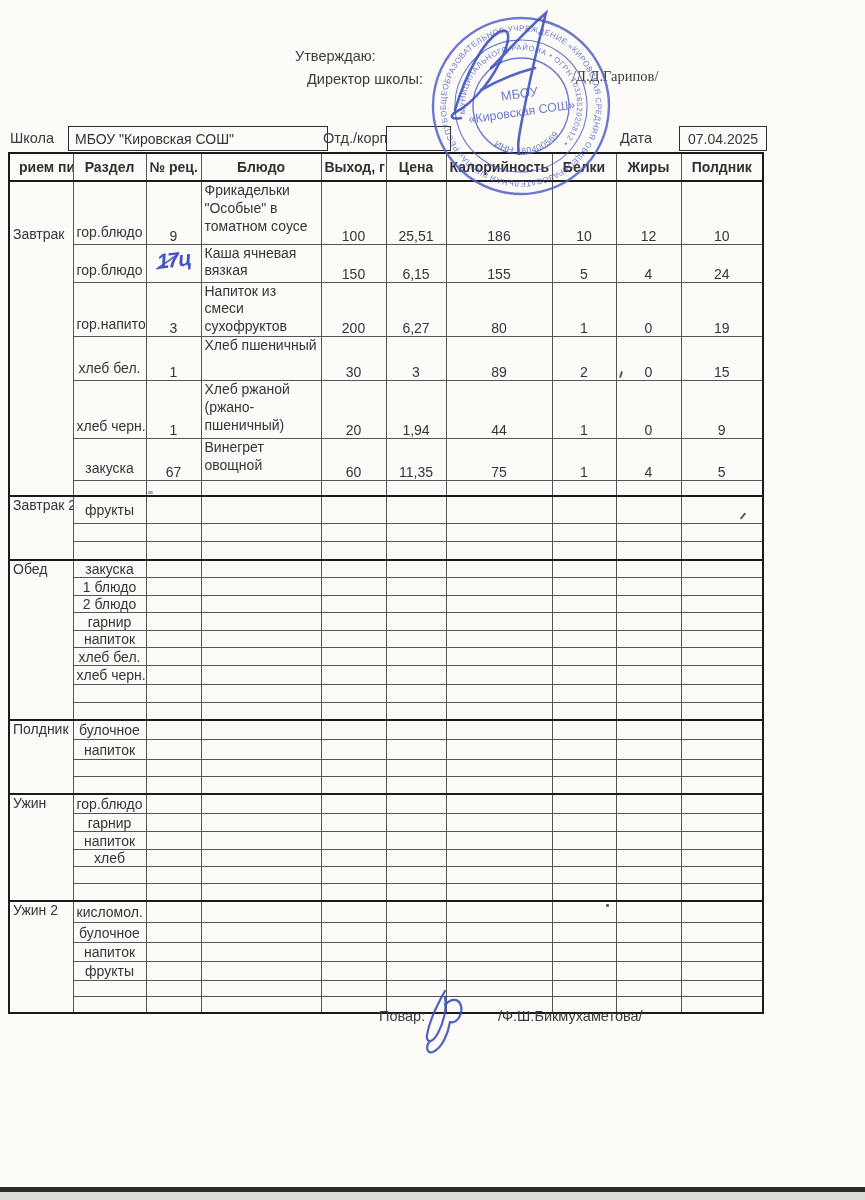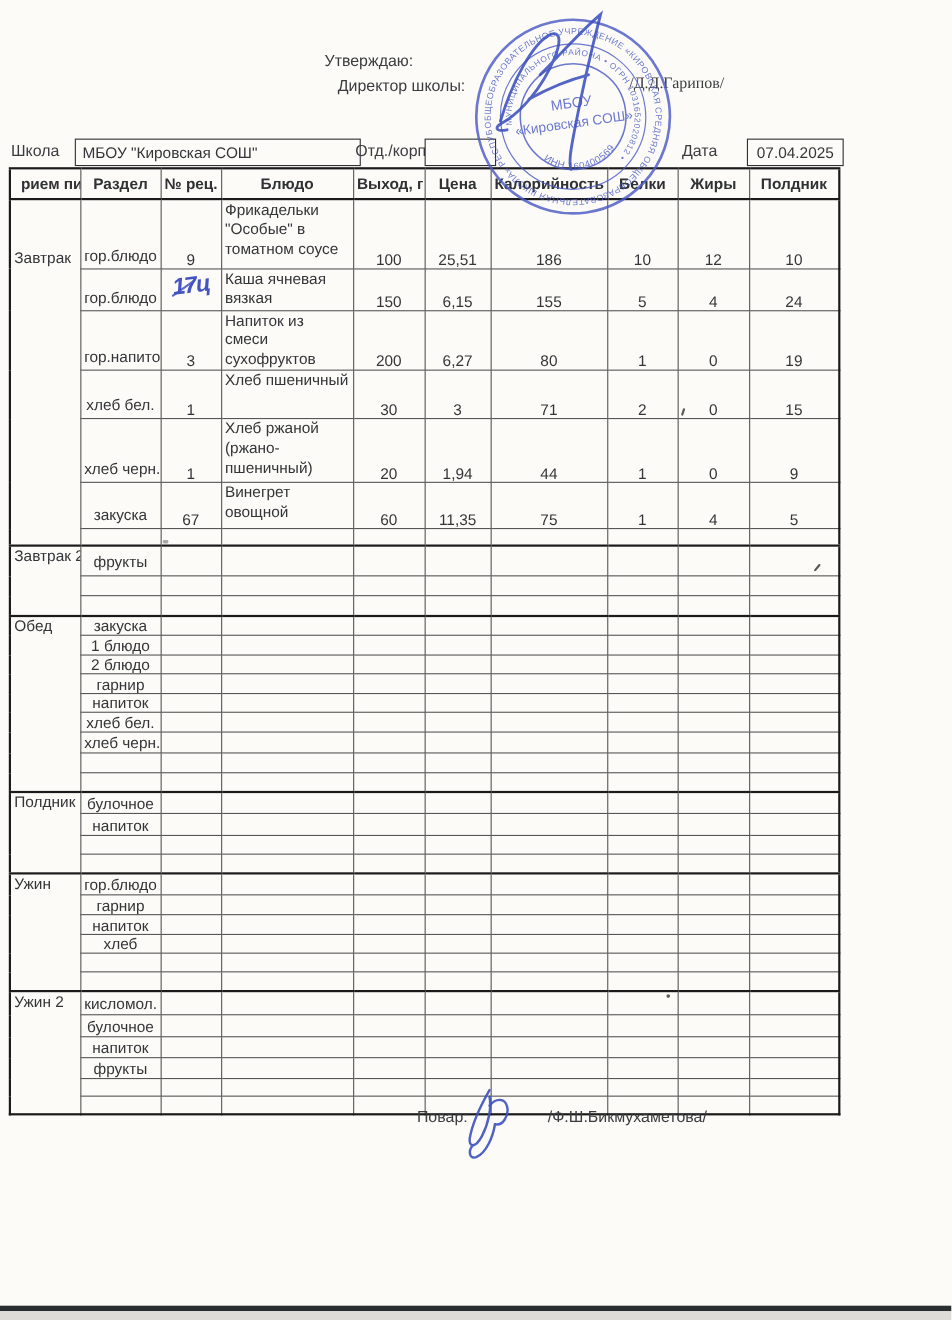--- a/index.html
+++ b/index.html
@@ -141,21 +141,21 @@
           <td class="cell-num dishrow">1</td>
           <td class="cell-num dishrow">0</td>
           <td class="cell-num dishrow">19</td>
         </tr>
         <tr style="height: 44px;">
           <td class="cell-razdel dishrow">хлеб бел.</td>
           <td class="cell-rec dishrow">1</td>
           <td class="cell-dish dishrow">Хлеб пшеничный</td>
           <td class="cell-num dishrow">30</td>
           <td class="cell-num dishrow">3</td>
-          <td class="cell-num dishrow">71</td>
+          <td class="cell-num dishrow">89</td>
           <td class="cell-num dishrow">2</td>
           <td class="cell-num dishrow">0</td>
           <td class="cell-num dishrow">15</td>
         </tr>
         <tr style="height: 58px;">
           <td class="cell-razdel dishrow">хлеб черн.</td>
           <td class="cell-rec dishrow">1</td>
           <td class="cell-dish dishrow">Хлеб ржаной (ржано-пшеничный)</td>
           <td class="cell-num dishrow">20</td>
           <td class="cell-num dishrow">1,94</td>

